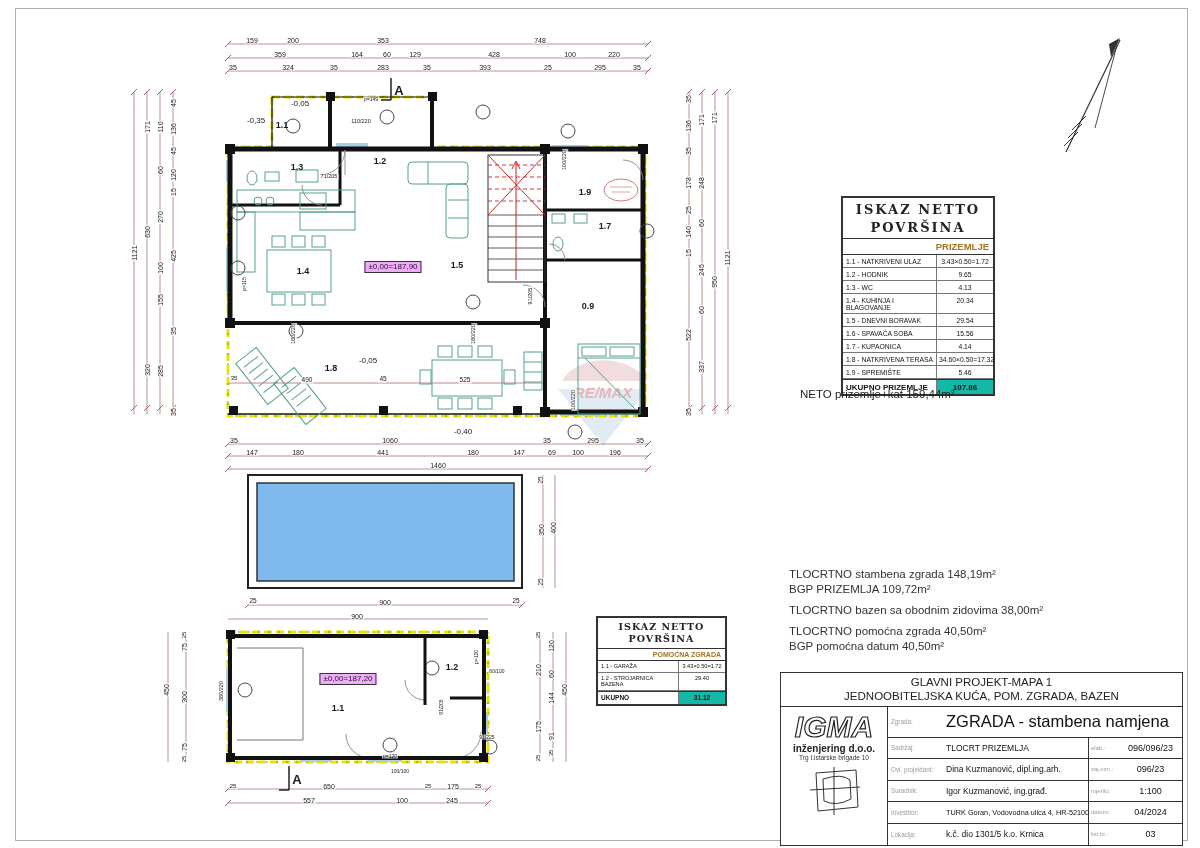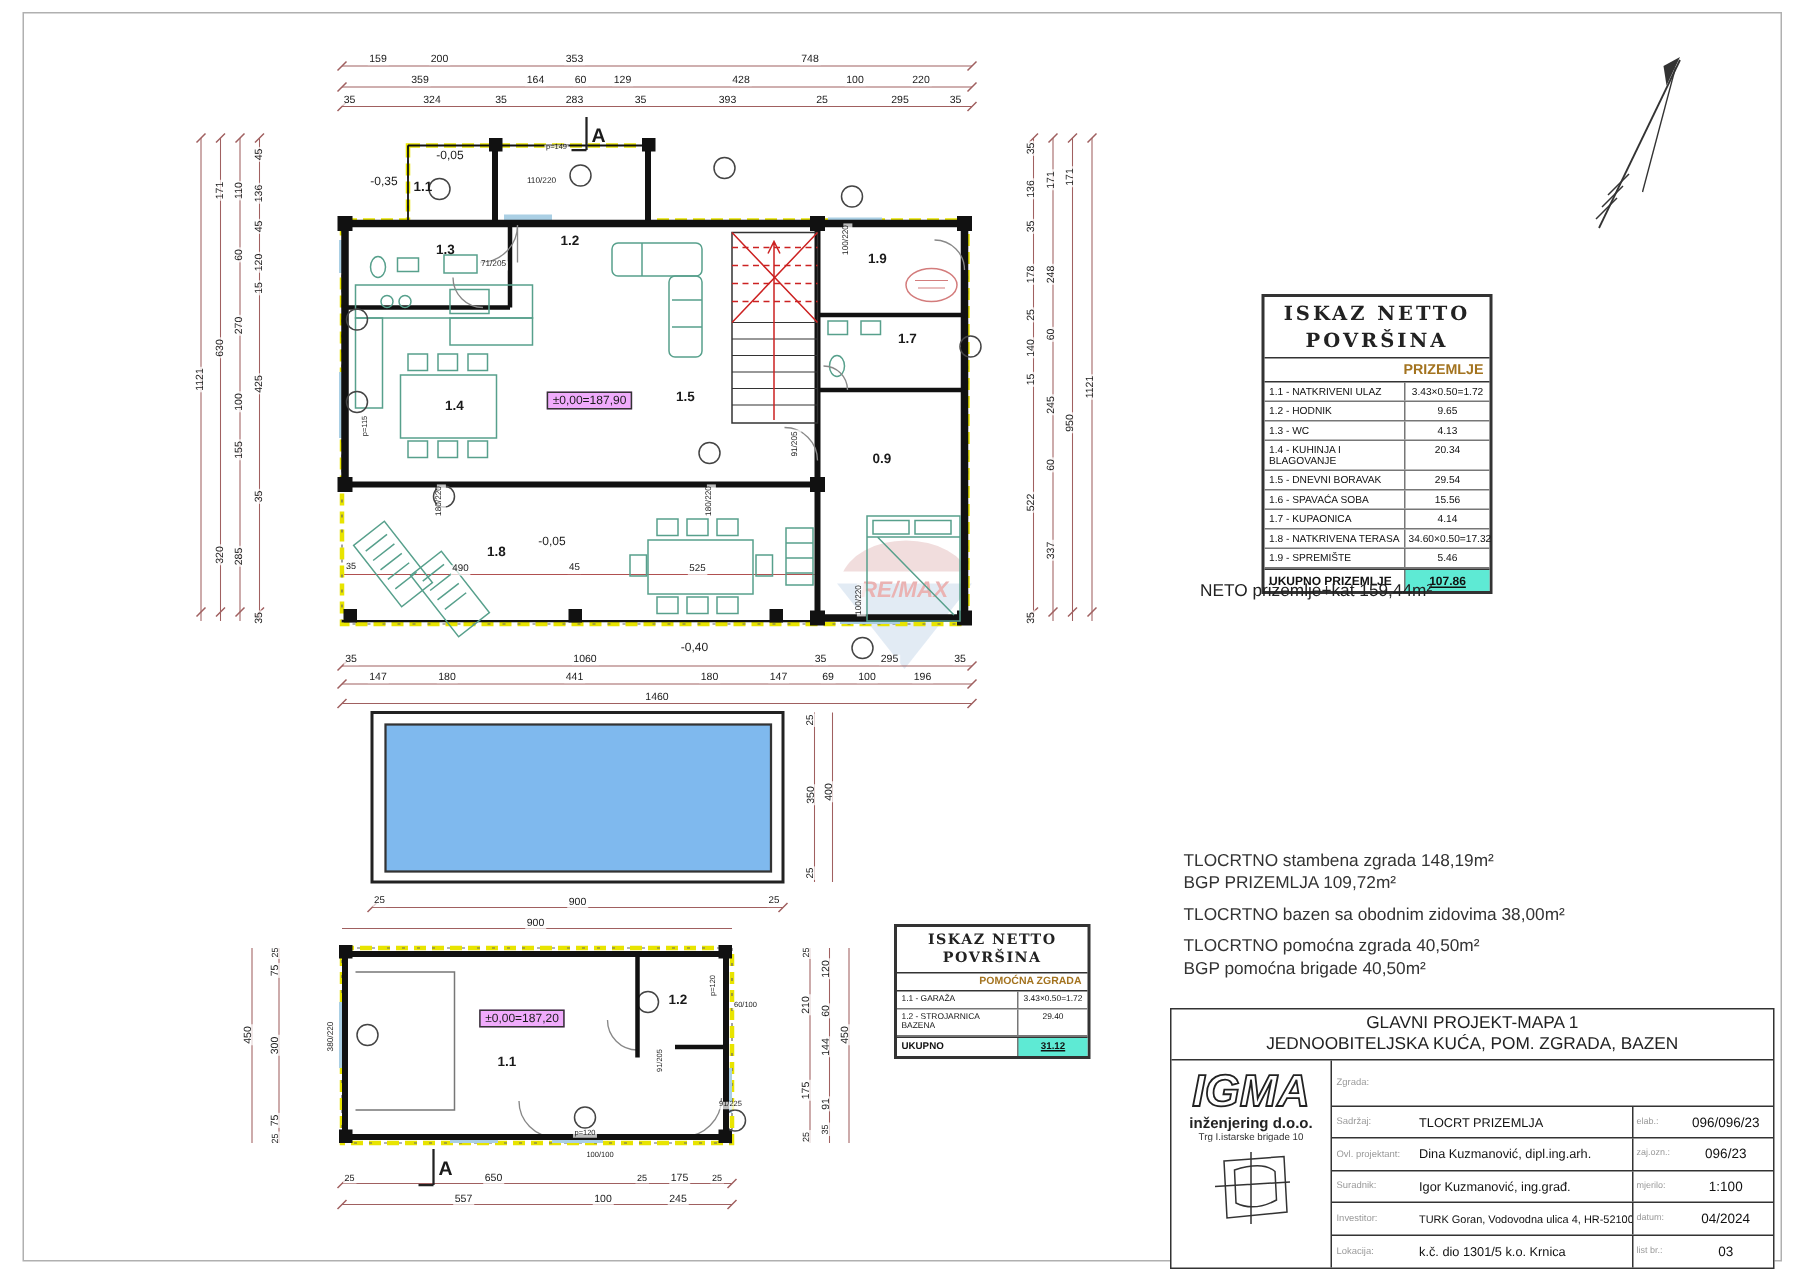--- a/index.html
+++ b/index.html
@@ -24,21 +24,21 @@
   .nt-row,.nt-total{display:flex;border-bottom:1px solid #777;align-items:stretch;}
   .nt-row .tl,.nt-total .tl{flex:1;padding:2.5px 3px;}
   .nt-row .tv,.nt-total .tv{text-align:center;border-left:1px solid #777;padding:2.5px 2px;}
   .ntable.big .nt-row,.ntable.big .nt-total{font-size:6.8px;}
   .ntable.small .nt-row,.ntable.small .nt-total{font-size:5.6px;}
   .ntable.big .tv{width:52px;}
   .ntable.small .tv{width:42px;}
   .nt-total{font-weight:bold;border-bottom:none;border-top:1px solid #333;}
   .ntable.big .nt-total{font-size:8px;}
   .ntable.small .nt-total{font-size:6.5px;}
-  .nt-total .tv{background:#5eead4;text-decoration:underline;}
+  .nt-total .tv{background:#14b8a6;}
   .note-neto{position:absolute;left:800px;top:388px;width:230px;font-size:11.5px;color:#222;}
   .area-notes{position:absolute;left:789px;top:568px;width:300px;font-size:11.5px;color:#333;}
   .area-notes div{margin-bottom:3px;}
   .area-notes .gap{margin-top:9px;}
   
   .tblock{position:absolute;left:780px;top:672px;width:401px;height:172px;
           border:1.5px solid #333;background:#fff;display:flex;flex-direction:column;}
   .tb-head{border-bottom:1.5px solid #333;text-align:center;font-size:11.5px;line-height:1.25;
            padding:2px 0;color:#222;}
   .tb-body{flex:1;display:flex;min-height:0;}
@@ -320,21 +320,21 @@
       <div class="lbl" style="left: 256px; top: 121px; font-size: 8px;">-0,35</div>
       <div class="lbl" style="left: 300px; top: 104px; font-size: 8px;">-0,05</div>
       <div class="lbl bold" style="left: 282px; top: 125px; font-size: 9px;">1.1</div>
       <div class="lbl bold" style="left: 380px; top: 161px; font-size: 9px;">1.2</div>
       <div class="lbl bold" style="left: 297px; top: 167px; font-size: 9px;">1.3</div>
       <div class="lbl bold" style="left: 303px; top: 271px; font-size: 9px;">1.4</div>
       <div class="lbl bold" style="left: 457px; top: 265px; font-size: 9px;">1.5</div>
       <div class="lbl bold" style="left: 588px; top: 306px; font-size: 9px;">0.9</div>
       <div class="lbl bold" style="left: 605px; top: 226px; font-size: 9px;">1.7</div>
       <div class="lbl bold" style="left: 331px; top: 368px; font-size: 9px;">1.8</div>
-      <div class="lbl bold" style="left: 585px; top: 173px; font-size: 9px;">1.9</div>
+      <div class="lbl bold" style="left: 585px; top: 192px; font-size: 9px;">1.9</div>
       <div class="lbl box" style="left: 393px; top: 267px; font-size: 8px;">±0,00=187,90</div>
       <div class="lbl" style="left: 361px; top: 122px; font-size: 5.5px;">110/220</div>
       <div class="lbl" style="left: 371px; top: 99px; font-size: 5px;">p=149</div>
       <div class="lbl" style="left: 329px; top: 177px; font-size: 5.5px;">71/205</div>
       <div class="lbl rot" style="left: 565px; top: 160px; font-size: 5.5px;">100/220</div>
       <div class="lbl rot" style="left: 531px; top: 296px; font-size: 5.5px;">91/205</div>
       <div class="lbl rot" style="left: 244px; top: 284px; font-size: 5px;">p=115</div>
       <div class="lbl rot" style="left: 294px; top: 334px; font-size: 5.5px;">180/220</div>
       <div class="lbl rot" style="left: 474px; top: 334px; font-size: 5.5px;">180/220</div>
       <div class="lbl rot" style="left: 574px; top: 400px; font-size: 5.5px;">100/220</div>
@@ -460,21 +460,21 @@
       <span class="tl">UKUPNO</span>
       <span class="tv">31.12</span>
     </div>
   </div>
 
   <div class="area-notes">
     <div>TLOCRTNO stambena zgrada 148,19m²</div>
     <div>BGP PRIZEMLJA 109,72m²</div>
     <div class="gap">TLOCRTNO bazen sa obodnim zidovima 38,00m²</div>
     <div class="gap">TLOCRTNO pomoćna zgrada 40,50m²</div>
-    <div>BGP pomoćna brigade 40,50m²</div>
+    <div>BGP pomoćna datum 40,50m²</div>
   </div>
 
   <div class="tblock">
     <div class="tb-head">
       <div>GLAVNI PROJEKT-MAPA 1</div>
       <div>JEDNOOBITELJSKA KUĆA, POM. ZGRADA, BAZEN</div>
     </div>
     <div class="tb-body">
       <div class="tb-logo">
         <svg width="100" height="34" viewBox="0 0 100 34">
@@ -486,20 +486,21 @@
           <g fill="none" stroke="#333" stroke-width="1">
             <path d="M10,8 L50,5 L52,42 L12,46 Z"></path>
             <path d="M17,14 Q36,8 44,15 L45,34 Q30,42 18,36 Z"></path>
             <path d="M4,25 L54,22 M28,2 L28,50"></path>
           </g>
         </svg>
       </div>
       <div class="tb-rows">
           <div class="tb-row">
             <span class="lab">Zgrada:</span>
+            <span class="val big">ZGRADA - stambena namjena</span>
           </div>
           <div class="tb-row">
             <span class="lab">Sadržaj:</span>
             <span class="val">TLOCRT PRIZEMLJA</span>
             <span class="mlab">elab.:</span>
             <span class="mval">096/096/23</span>
           </div>
           <div class="tb-row">
             <span class="lab">Ovl. projektant:</span>
             <span class="val">Dina Kuzmanović, dipl.ing.arh.</span>

